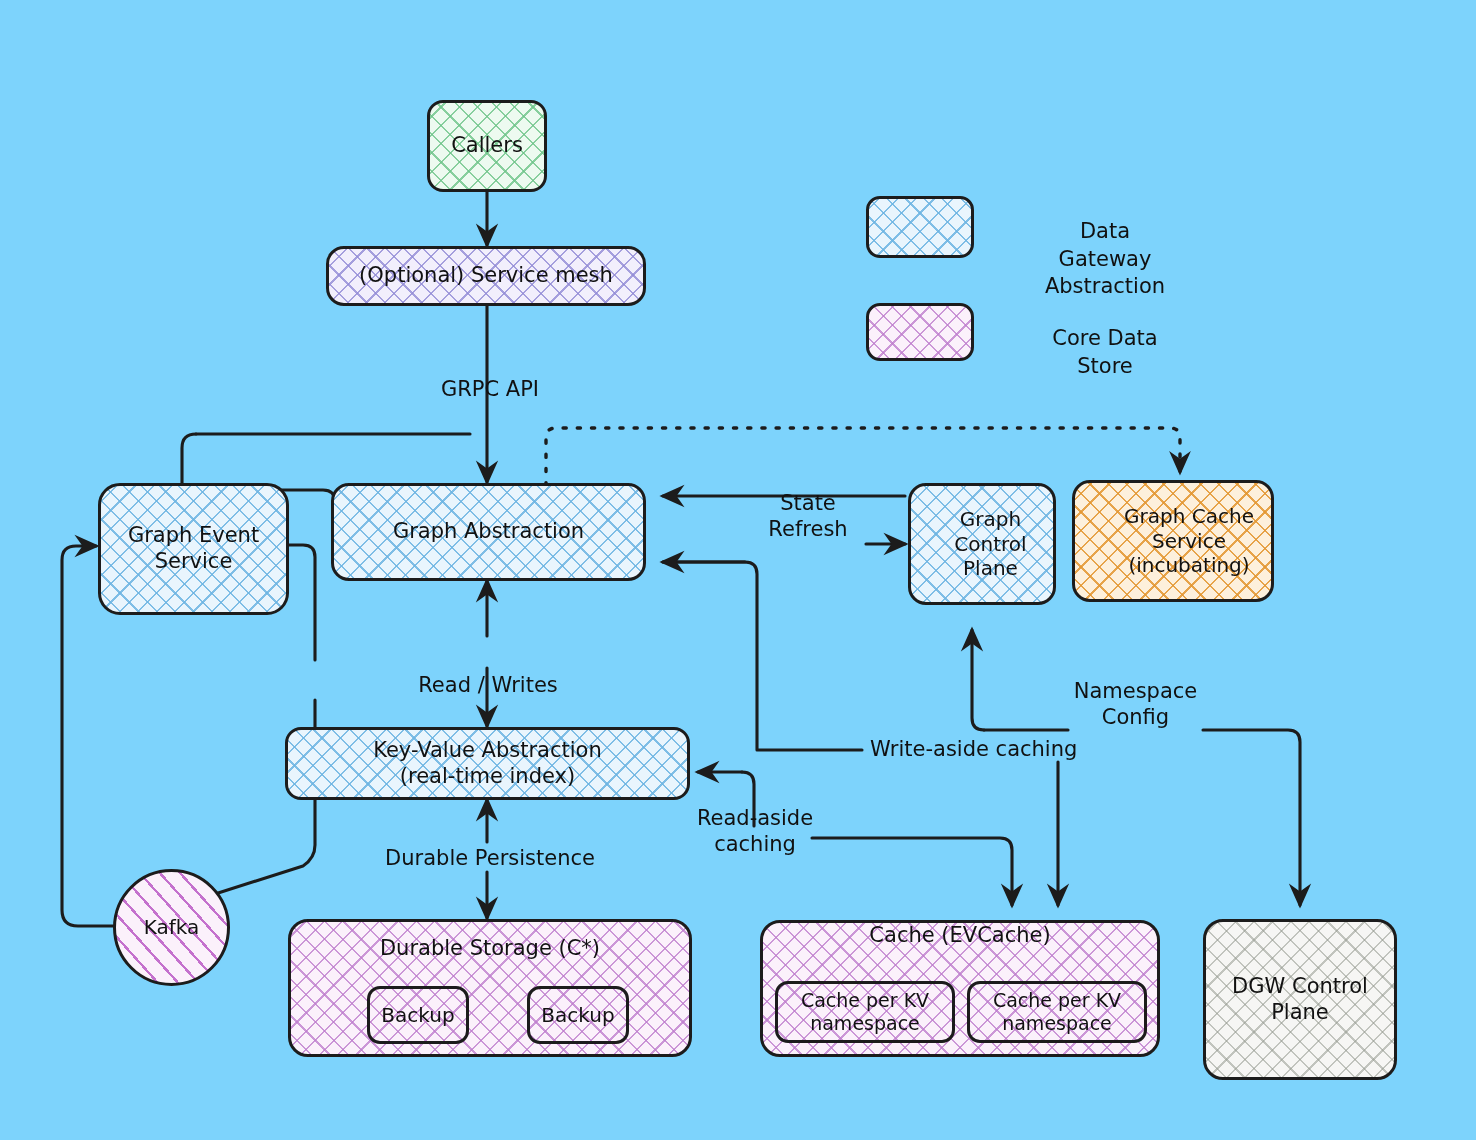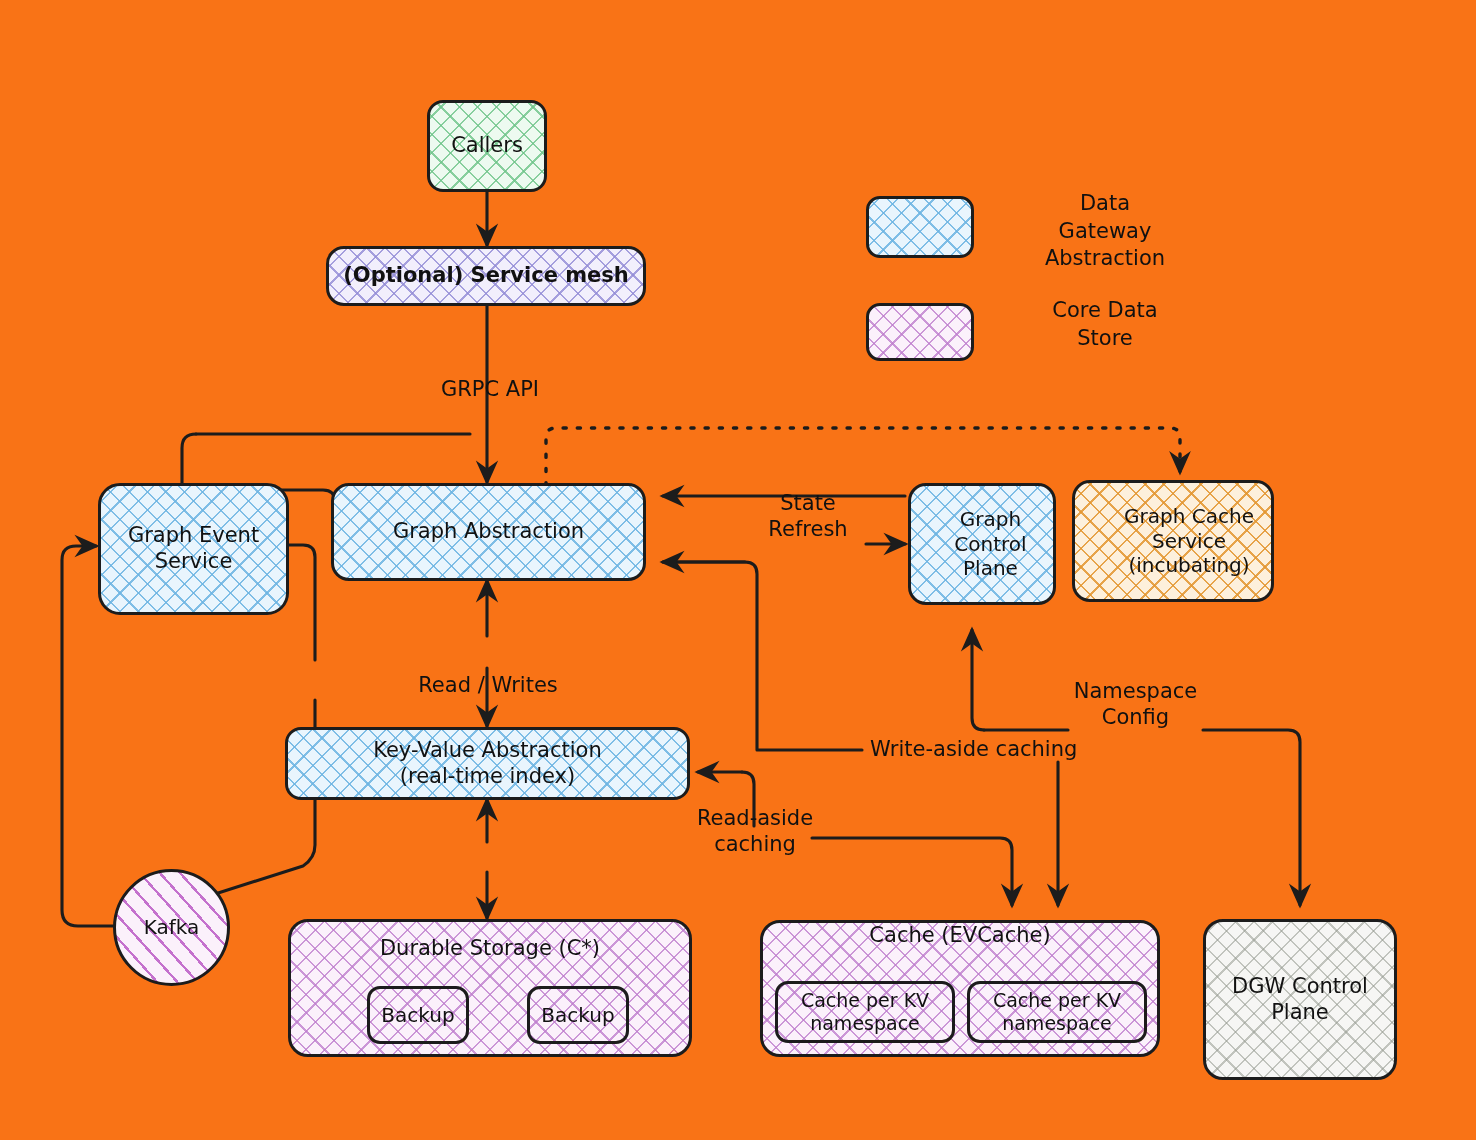--- a/index.html
+++ b/index.html
@@ -1,55 +1,55 @@
 <!DOCTYPE html>
 <html><head>
 <meta charset="utf-8">
 <style>
   html,body{margin:0;padding:0;background:#ffffff;}
   body{width:1476px;height:1140px;font-family:"DejaVu Sans",sans-serif;}
-  #stage{position:relative;width:1476px;height:1140px;overflow:hidden;background:#f97316;}
+  #stage{position:relative;width:1476px;height:1140px;overflow:hidden;background:#7dd3fc;}
   svg#wires{position:absolute;left:0;top:0;width:1476px;height:1140px;pointer-events:none;}
 
   .node{position:absolute;box-sizing:border-box;border:3.2px solid #1c1c1c;
         display:flex;flex-direction:column;align-items:center;justify-content:center;
         text-align:center;color:#111;line-height:1.22;
         font-family:"DejaVu Sans",sans-serif;}
   .node.rr{border-radius:16px;}
   .node.circ{border-radius:50%;}
 
   
   .h-blue   {background-color:#e9f5fd;
     background-image:repeating-linear-gradient(45deg,rgba(108,180,226,.85) 0 1.6px,transparent 1.6px 13px),
                      repeating-linear-gradient(-45deg,rgba(108,180,226,.85) 0 1.6px,transparent 1.6px 13px);}
   .h-green  {background-color:#edfaf0;
     background-image:repeating-linear-gradient(45deg,rgba(110,196,137,.8) 0 1.6px,transparent 1.6px 13px),
                      repeating-linear-gradient(-45deg,rgba(110,196,137,.8) 0 1.6px,transparent 1.6px 13px);}
   .h-lav    {background-color:#f2effc;
     background-image:repeating-linear-gradient(45deg,rgba(146,139,214,.8) 0 1.6px,transparent 1.6px 13px),
-                     repeating-linear-gradient(-45deg,rgba(146,139,214,.8) 0 1.6px,transparent 1.6px 13px);font-weight:bold;}
+                     repeating-linear-gradient(-45deg,rgba(146,139,214,.8) 0 1.6px,transparent 1.6px 13px);}
   .h-purple {background-color:#fbf1fb;
     background-image:repeating-linear-gradient(45deg,rgba(190,125,205,.78) 0 1.6px,transparent 1.6px 13px),
                      repeating-linear-gradient(-45deg,rgba(190,125,205,.78) 0 1.6px,transparent 1.6px 13px);}
   .h-orange {background-color:#fdf0dc;
     background-image:repeating-linear-gradient(45deg,rgba(227,150,48,.85) 0 1.7px,transparent 1.7px 13px),
                      repeating-linear-gradient(-45deg,rgba(227,150,48,.85) 0 1.7px,transparent 1.7px 13px);padding-left:32px;}
   .h-gray   {background-color:#f6f6f4;
     background-image:repeating-linear-gradient(45deg,rgba(150,155,145,.55) 0 1.6px,transparent 1.6px 13px),
                      repeating-linear-gradient(-45deg,rgba(150,155,145,.55) 0 1.6px,transparent 1.6px 13px);}
   .h-diag   {background-color:#fbf1fb;
     background-image:repeating-linear-gradient(48deg,rgba(178,70,190,.75) 0 2.4px,transparent 2.4px 15px);align-items:center;}
 
   .node .ln{display:block;white-space:nowrap;}
   .sub{position:absolute;box-sizing:border-box;border:3px solid #1c1c1c;border-radius:13px;
        display:flex;align-items:center;justify-content:center;flex-direction:column;
        text-align:center;color:#111;line-height:1.2;background:transparent;}
 
   .edge-label{position:absolute;color:#111;text-align:center;line-height:1.26;white-space:pre;}
-  .legend-text{position:absolute;color:#111;text-align:center;line-height:1.32;}
+  .legend-text{position:absolute;color:#111;text-align:center;line-height:1.32;margin-top:28px;}
   .lg-swatch{position:absolute;box-sizing:border-box;border:3.2px solid #1c1c1c;border-radius:14px;}
 </style>
 </head>
 <body>
 
 <div id="stage">
 
   <svg id="wires" viewBox="0 0 1476 1140" xmlns="http://www.w3.org/2000/svg">
     <defs>
       <marker id="ah" viewBox="0 0 14 12" refX="11.2" refY="6" markerWidth="9" markerHeight="8" orient="auto-start-reverse">
@@ -168,20 +168,21 @@
   </div>
 
   <div class="edge-label" style="left:415px;top:376px;width:150px;font-size:21px;">GRPC API</div>
 
 
   <div class="edge-label" style="left:388px;top:672px;width:200px;font-size:21px;">Read / Writes</div>
 
   <div class="edge-label" style="left:723px;top:490px;width:170px;font-size:21px;">State
 Refresh</div>
 
+  <div class="edge-label" style="left:345px;top:845px;width:290px;font-size:21px;">Durable Persistence</div>
 
   <div class="edge-label" style="left:665px;top:805px;width:180px;font-size:21px;">Read-aside
 caching</div>
 
   <div class="edge-label" style="left:870px;top:736px;width:250px;text-align:left;font-size:21px;">Write-aside caching</div>
 
   <div class="edge-label" style="left:1068px;top:678px;width:135px;font-size:21px;">Namespace
 Config</div>
 
   <div class="lg-swatch h-blue" style="left:866px;top:196px;width:108px;height:62px;"></div>

